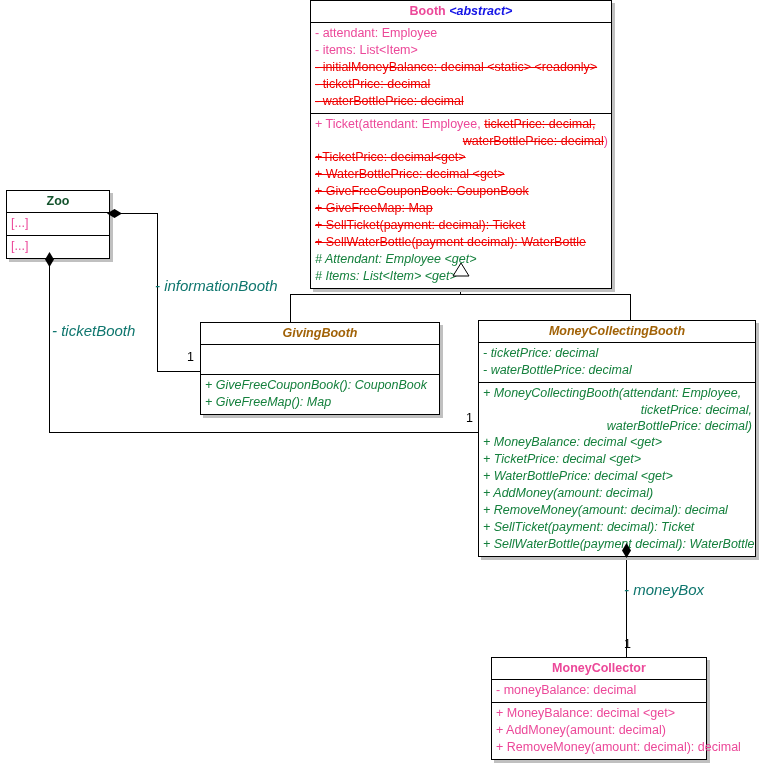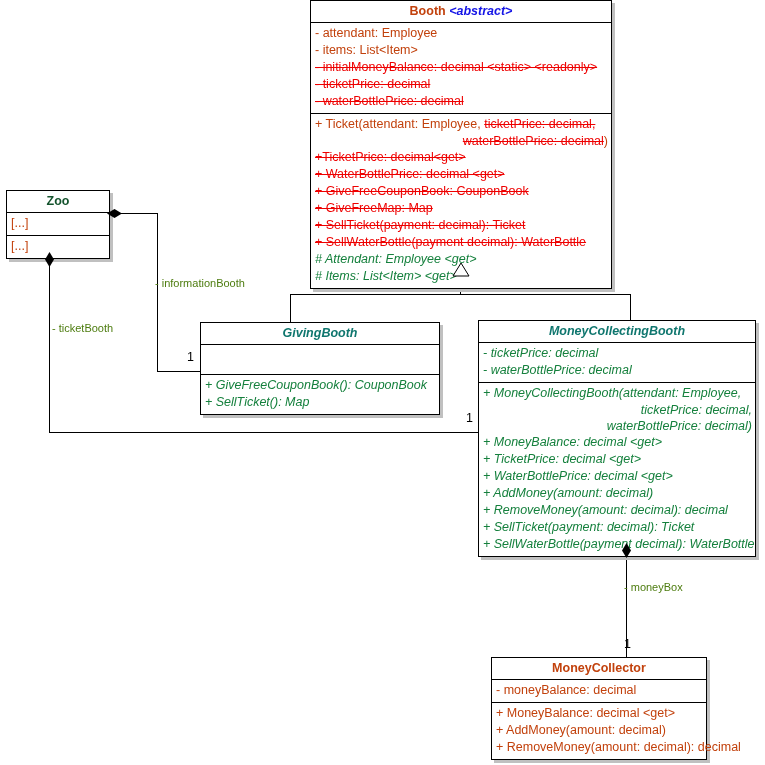--- a/index.html
+++ b/index.html
@@ -47,26 +47,26 @@
     white-space: nowrap;
   }
   .member .cont {
     display: block;
     padding-left: 22px;
     line-height: 16px;
     text-align: right;
   }
 
   
-  .t-black   { color: #c2410c; font-style: normal; }
+  .t-black   { color: #ec4899; font-style: normal; }
   .t-blue    { color: #15803d; font-style: italic; }
   .t-red     { color: #ee0000; text-decoration: line-through; }
 
   .abstract-tag { color: #1414e6; font-style: italic; font-weight: bold; }
-  .title-blue   { color: #0f766e; font-style: italic; font-weight: bold; }
+  .title-blue   { color: #a16207; font-style: italic; font-weight: bold; }
   .title-orange { color: #14532d; font-weight: bold; }
 
   
   .ln {
     position: absolute;
     background: #000000;
     z-index: 1;
   }
   .ln-h { height: 1px; }
   .ln-v { width: 1px; }
@@ -83,22 +83,23 @@
     width: 15px;
     height: 9px;
   }
   .tri-outline {
     position: absolute;
     z-index: 6;
   }
 
   .edge-label {
     position: absolute;
-    color: #4d7c0f;
-    font-size: 11px;
+    color: #0f766e;
+    font-style: italic;
+    font-size: 15px;
     white-space: nowrap;
     z-index: 7;
   }
   .mult-label {
     position: absolute;
     color: #000000;
     font-style: normal;
     font-size: 12.5px;
     z-index: 7;
   }
@@ -144,21 +145,21 @@
   <div class="compartment">
     <div class="member t-black">[...]</div>
   </div>
 </div>
 
 <div class="uml-class" style="left:200px; top:322px; width:240px;">
   <div class="uml-title title-blue">GivingBooth</div>
   <div class="compartment" style="height:24px;"></div>
   <div class="compartment">
     <div class="member t-blue">+ GiveFreeCouponBook(): CouponBook</div>
-    <div class="member t-blue">+ SellTicket(): Map</div>
+    <div class="member t-blue">+ GiveFreeMap(): Map</div>
   </div>
 </div>
 
 <div class="uml-class" style="left:478px; top:320px; width:278px;">
   <div class="uml-title title-blue">MoneyCollectingBooth</div>
   <div class="compartment">
     <div class="member t-blue">- ticketPrice: decimal</div>
     <div class="member t-blue">- waterBottlePrice: decimal</div>
   </div>
   <div class="compartment">

